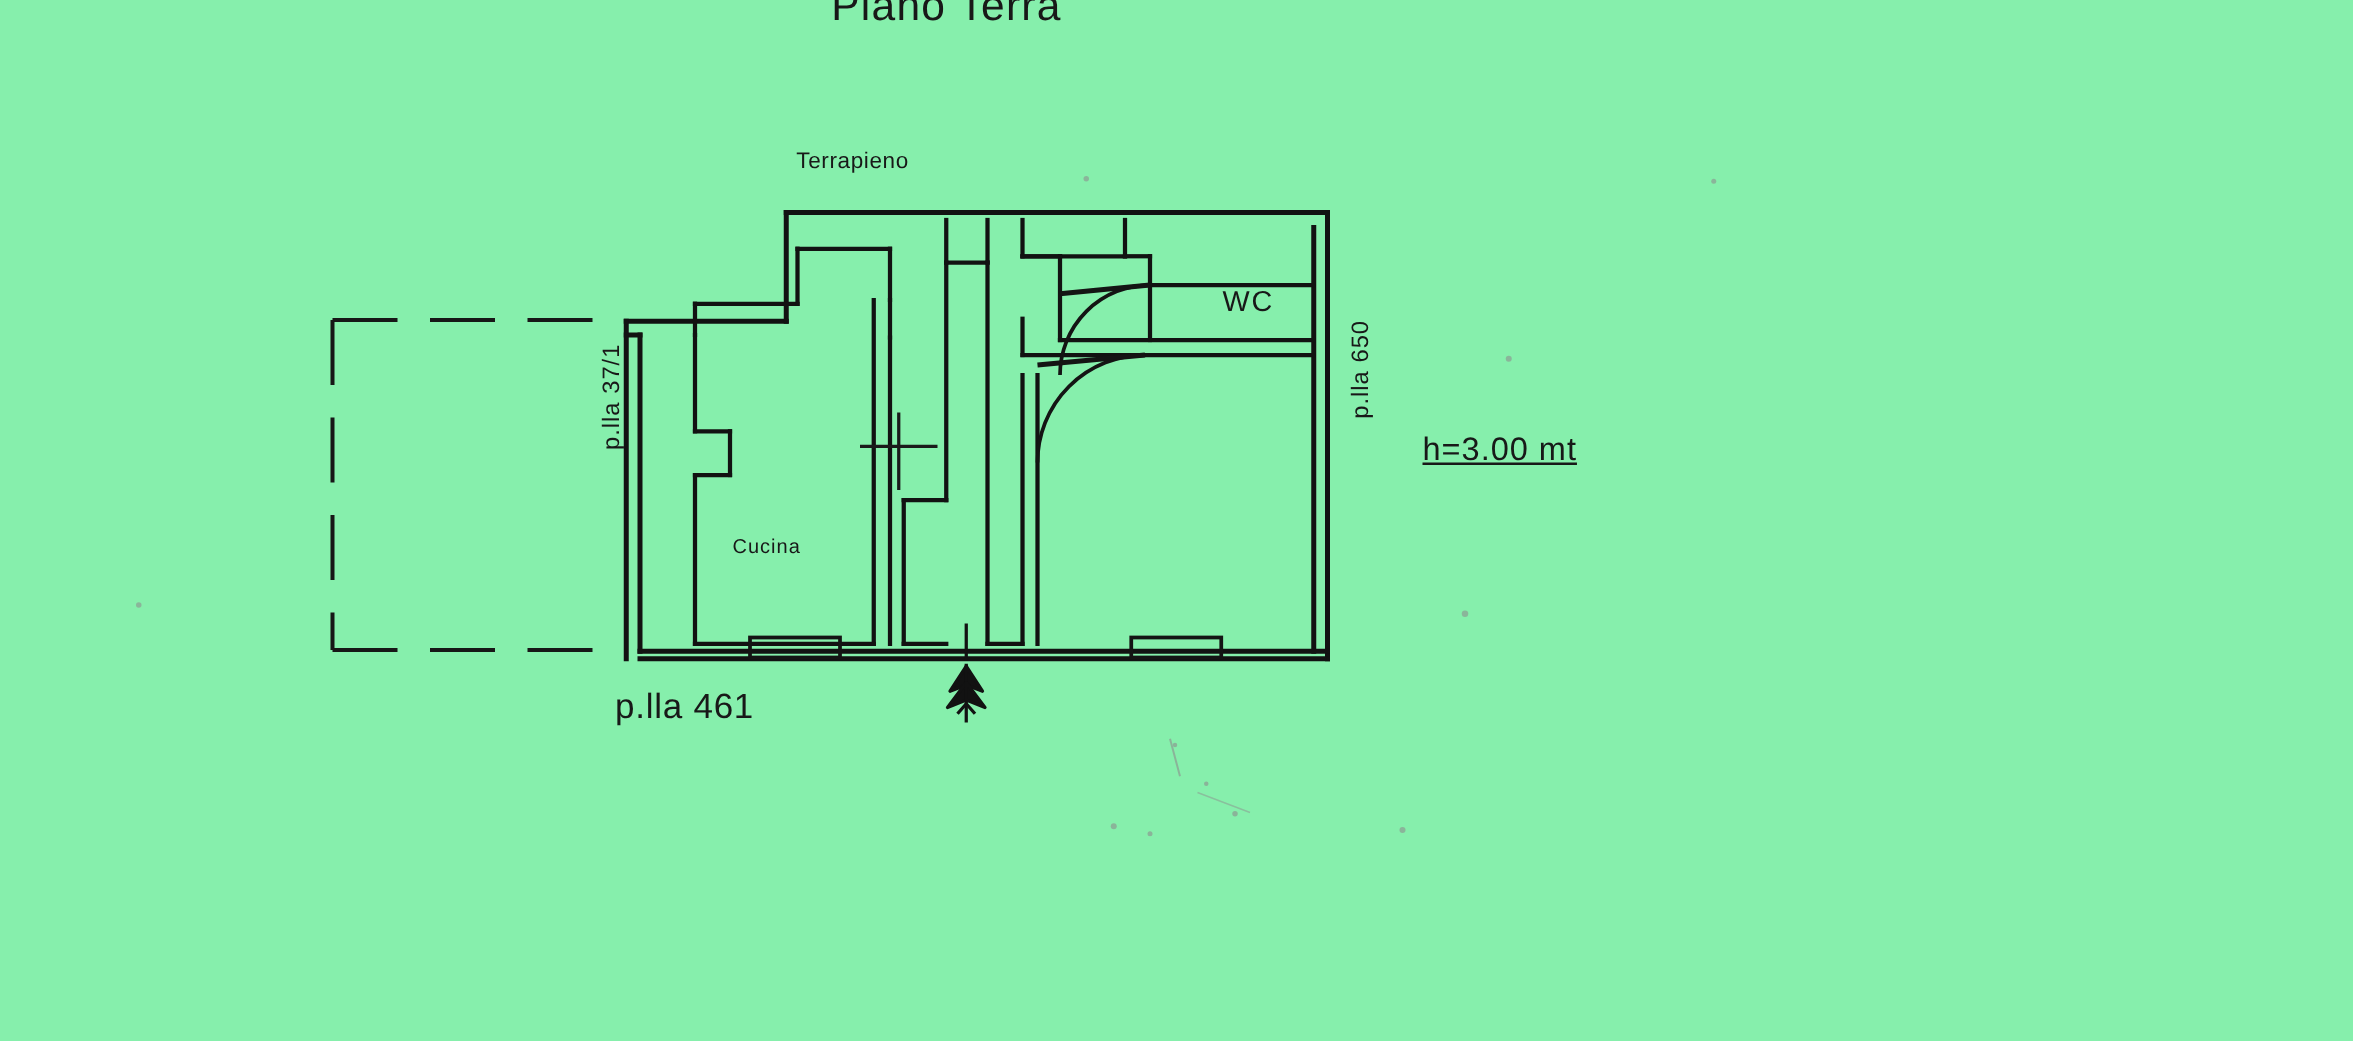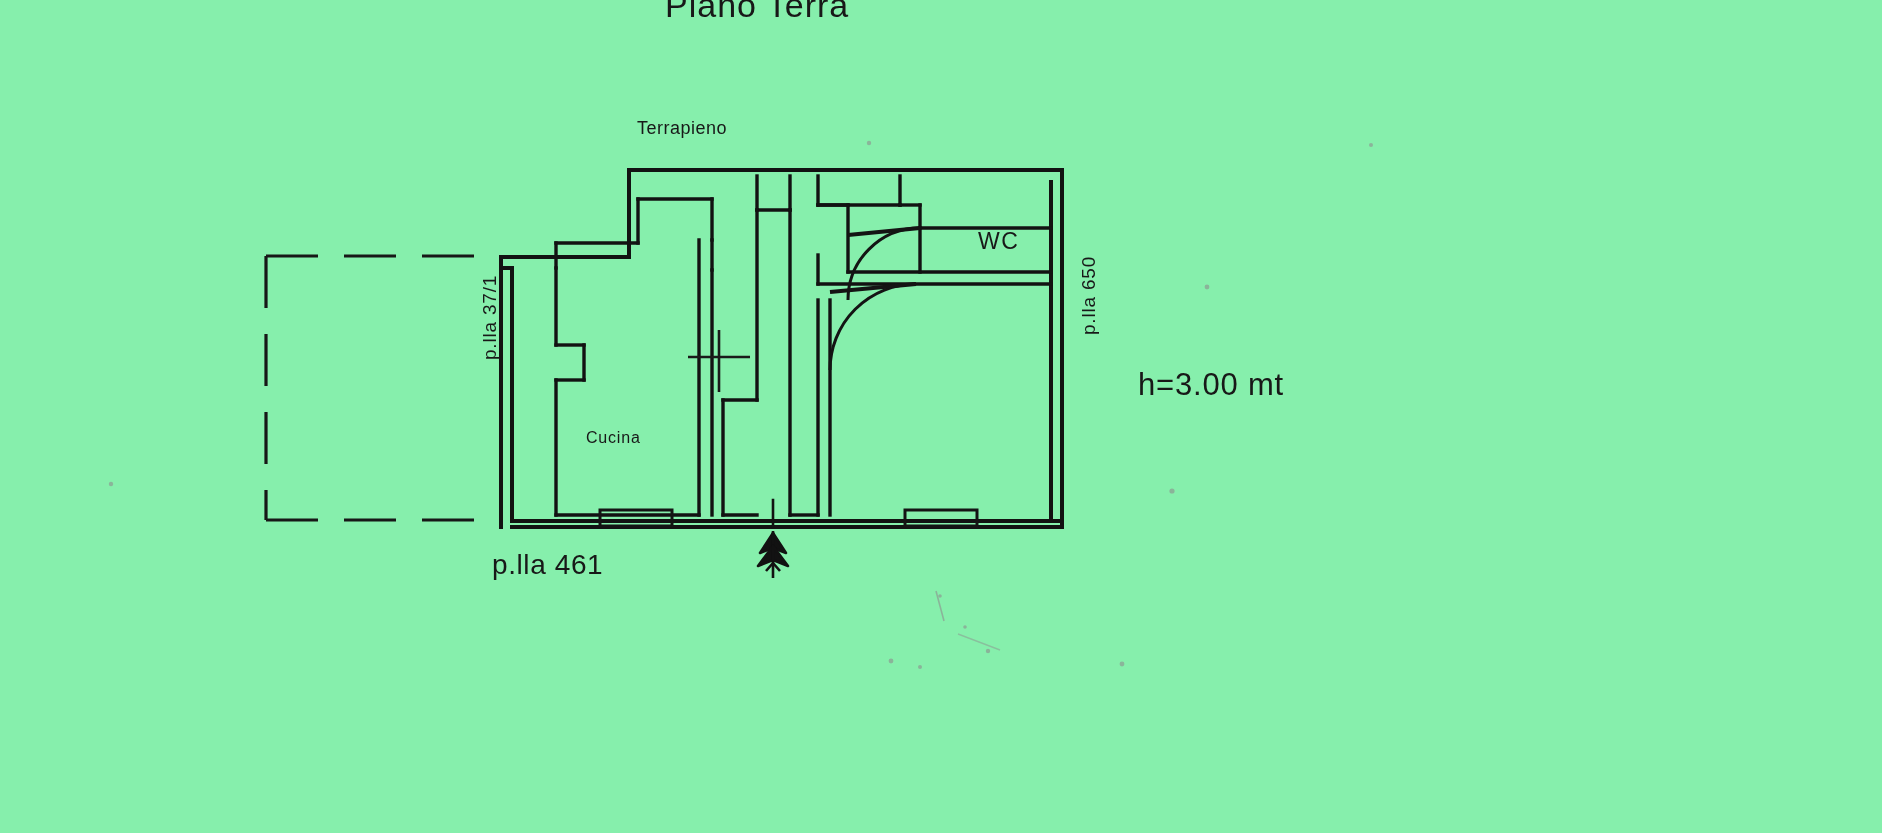--- a/index.html
+++ b/index.html
@@ -59,23 +59,24 @@
     letter-spacing: 0.8px;
   }
   #lbl-pila461 {
     left: 492px;
     top: 549px;
     font-size: 28px;
     letter-spacing: 0.6px;
   }
   #lbl-h {
     left: 1138px;
-    top: 367px;
-    font-size: 31px;
-    letter-spacing: 0.8px;
+    top: 344px;
+    font-size: 26px;
+    letter-spacing: 0.8px;
+    text-decoration: underline;
   }
   #lbl-pila371 {
     left: 479px;
     top: 360px;
     font-size: 19px;
     transform: rotate(-90deg);
     transform-origin: left top;
     letter-spacing: 0.8px;
   }
   #lbl-pila650 {

